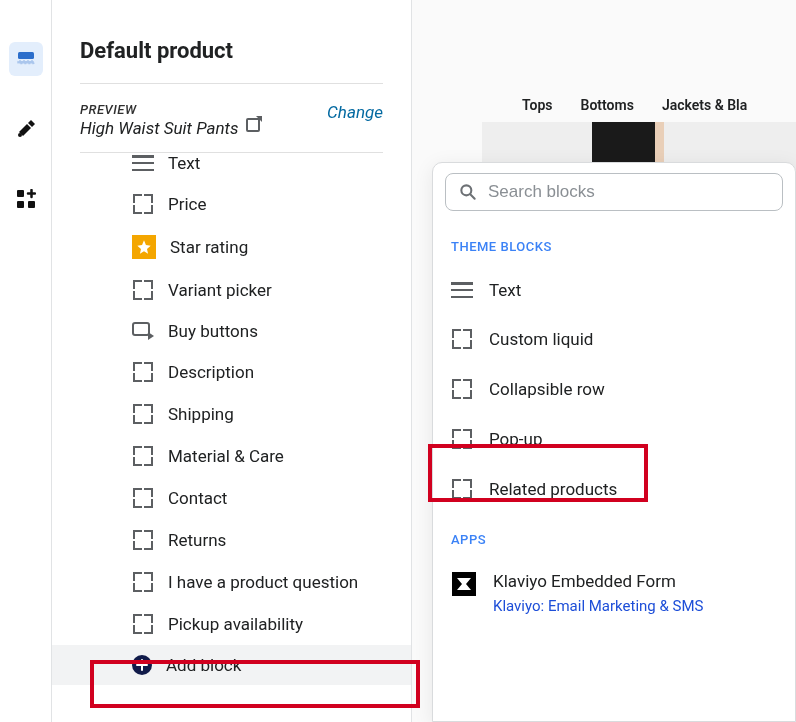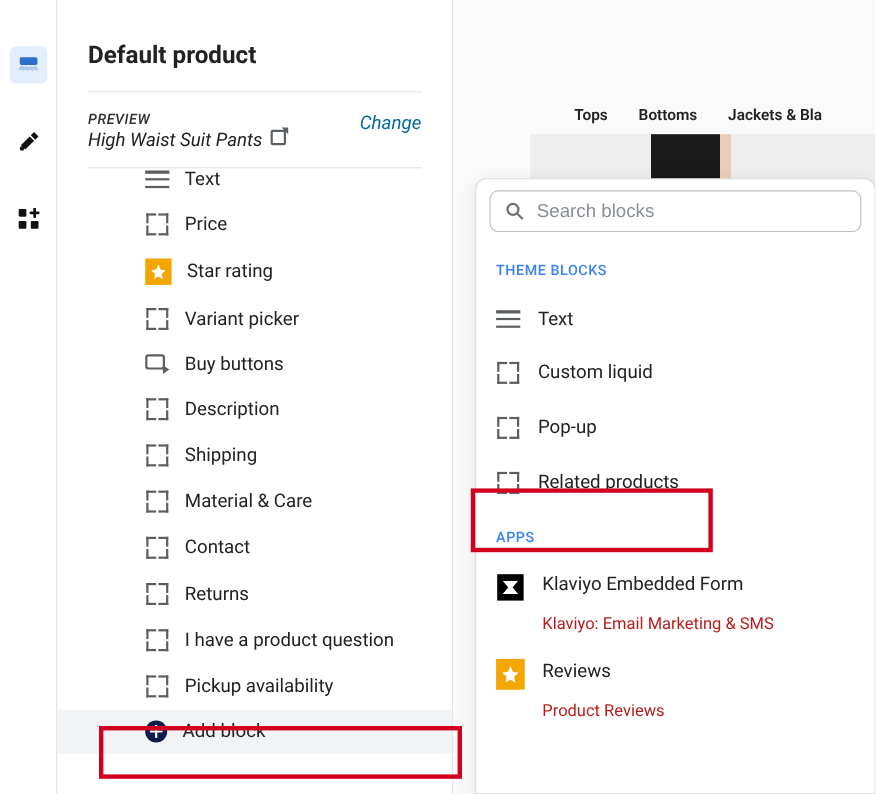--- a/index.html
+++ b/index.html
@@ -41,21 +41,21 @@
   .search-wrap { padding: 10px 12px; }
   .search-box { display: flex; align-items: center; gap: 10px; border: 1px solid #babfc3; border-radius: 8px; padding: 8px 12px; width: 100%; }
   .search-box input { border: none; outline: none; font-size: 17px; flex: 1; }
   .search-box input::placeholder { color: #8a8f94; }
   
   .picker-body { flex: 1; overflow-y: auto; padding-bottom: 10px; }
   .section-label { font-size: 13px; letter-spacing: 0.5px; color: #3b82f6; padding: 18px 18px 12px 18px; font-weight: 500; }
   .picker-item { display: flex; align-items: center; gap: 16px; padding: 14px 18px; cursor: pointer; font-size: 17px; }
   .app-item { display: flex; align-items: flex-start; gap: 16px; padding: 12px 18px; cursor: pointer; }
   .app-text .app-title { font-size: 17px; }
-  .app-text .app-sub { font-size: 15px; color: #b91c1c; margin-top: 17px; }
+  .app-text .app-sub { font-size: 15px; color: #1d4ed8; margin-top: 6px; }
   .app-icon-box { width: 26px; height: 26px; display: flex; align-items: center; justify-content: center; flex-shrink: 0; }
   .klaviyo-sq { width: 24px; height: 24px; background: #000; display: flex; align-items: center; justify-content: center; }
   .star-sq { width: 28px; height: 28px; background: #f4a600; display: flex; align-items: center; justify-content: center; }
   
   
   .bracket-ico { width: 22px; height: 22px; position: relative; }
   .bracket-ico::before, .bracket-ico::after,
   .bracket-ico span::before, .bracket-ico span::after {
     content: ''; position: absolute; width: 7px; height: 7px; border: 2.5px solid #5c5f62;
   }
@@ -218,20 +218,24 @@
           <span class="lines-ico">
               <span></span>
               <span></span>
               <span></span>
             </span>
           <span>Text</span>
         </div>
         <div class="picker-item">
           <span class="bracket-ico"><span></span></span>
           <span>Custom liquid</span>
+        </div>
+        <div class="picker-item">
+          <span class="bracket-ico"><span></span></span>
+          <span>Collapsible row</span>
         </div>
         <div class="picker-item">
           <span class="bracket-ico"><span></span></span>
           <span>Pop-up</span>
         </div>
         <div class="picker-item">
           <span class="bracket-ico"><span></span></span>
           <span>Related products</span>
         </div>
 
@@ -242,33 +246,20 @@
               <svg width="14" height="12" viewBox="0 0 14 12">
                   <path d="M0 0 L14 0 L9 6 L14 12 L0 12 L5 6 Z" fill="#fff"></path>
                 </svg>
             </span>
           </span>
           <span class="app-text">
             <div class="app-title">Klaviyo Embedded Form</div>
             <div class="app-sub">Klaviyo: Email Marketing &amp; SMS</div>
           </span>
         </div>
-        <div class="app-item">
-          <span class="app-icon-box">
-            <span class="star-sq">
-              <svg width="18" height="18" viewBox="0 0 24 24">
-                  <path fill="#fff" d="M12 2l2.9 6.9L22 10l-5.5 5 1.6 7L12 18.5 5.9 22l1.6-7L2 10l7.1-1.1z"></path>
-                </svg>
-            </span>
-          </span>
-          <span class="app-text">
-            <div class="app-title">Reviews</div>
-            <div class="app-sub">Product Reviews</div>
-          </span>
-        </div>
       </div>
     </div>
   </div>
 
 </div>
 
 <div class="highlight-add"></div>
 <div class="highlight-related"></div>
 
 </body></html>

